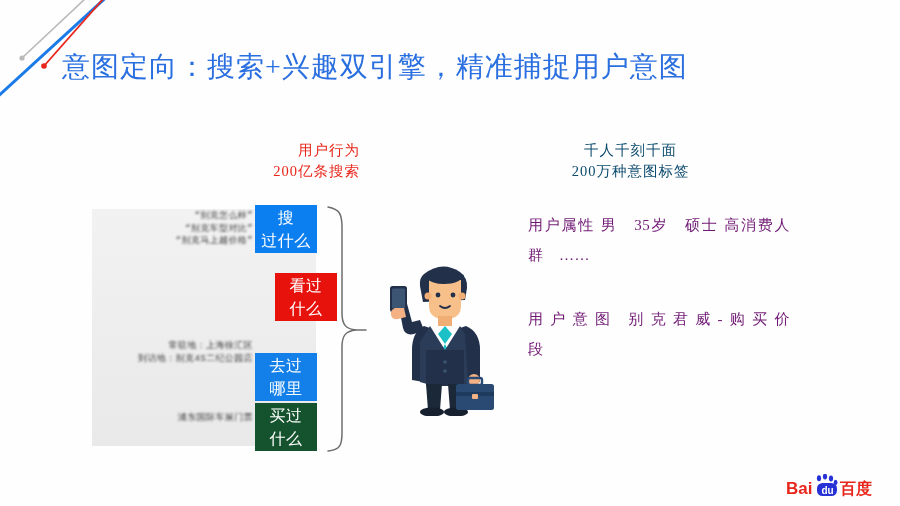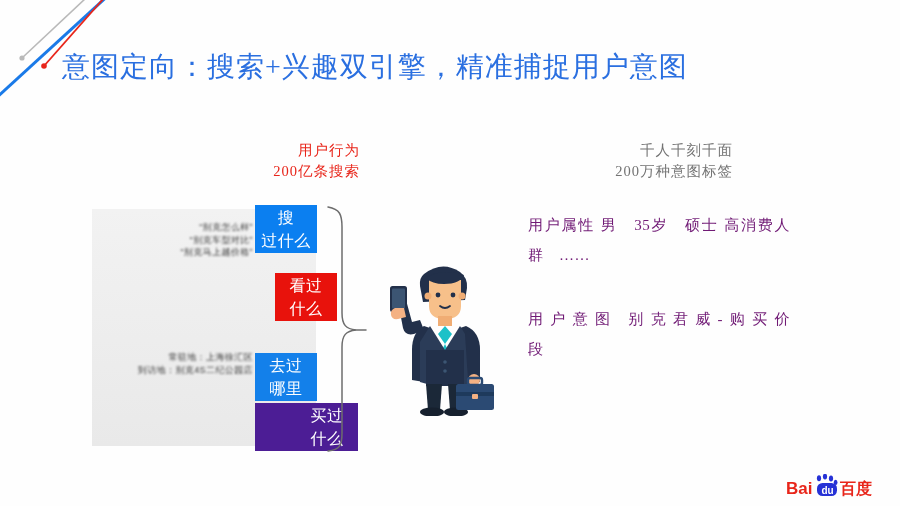--- a/index.html
+++ b/index.html
@@ -34,21 +34,21 @@
   
   .panel{
     position:absolute;left:92px;top:209px;width:224px;height:237px;
     background:linear-gradient(180deg,#f2f2f2 0%,#ededed 55%,#e9e9e9 100%);
   }
 
   
   .qrow{position:absolute;text-align:right;color:#3a3a3a;
         font-size:9px;line-height:12.5px;letter-spacing:.4px;
         filter:blur(0.9px);white-space:nowrap;
-        font-family:Liberation Sans, sans-serif;margin-top:11px;}
+        font-family:Liberation Mono, monospace;}
   .q1{left:108px;top:210px;width:145px;}
   .q2{left:108px;top:275px;width:145px;}
   .q3{left:95px;top:340px;width:158px;}
   .q4{left:100px;top:412px;width:153px;}
 
   
   .cbtn{
     position:absolute;left:255px;width:62px;height:48px;
     color:#ffffff;text-align:center;
     font-size:16px;line-height:23px;letter-spacing:.5px;
@@ -95,56 +95,59 @@
     <line x1="44" y1="66" x2="104" y2="-2" stroke="#e8251a" stroke-width="1.8"></line>
     <circle cx="44" cy="66" r="2.8" fill="#e8251a"></circle>
   </svg>
 
   <div class="title" style="color: rgb(42, 111, 224);">意图定向：搜索+兴趣双引擎，精准捕捉用户意图</div>
 
   <div class="hdr left" style="color: rgb(232, 37, 26);">
     <div>用户行为</div>
     <div>200亿条搜索</div>
   </div>
-  <div class="hdr right" style="color: #737373; text-align: right;">
+  <div class="hdr right" style="color: #0c4a6e;">
     <div>千人千刻千面</div>
     <div>200万种意图标签</div>
   </div>
 
   <div class="panel"></div>
 
   <div class="qrow q1">
       <div>“别克怎么样”</div>
       <div>“别克车型对比”</div>
       <div>“别克马上越价格”</div>
     </div>
   <div class="qrow q3">
       <div>常驻地：上海徐汇区</div>
       <div>到访地：别克4S二纪公园店</div>
     </div>
+  <div class="qrow q4">
+      <div>浦东国际车展门票</div>
+    </div>
 
   <div class="cbtn cb1" style="background: rgb(11, 127, 240);">
     <div>
       <span>搜</span>
       <span>过什么</span>
     </div>
   </div>
   <div class="cbtn cb2" style="background: rgb(232, 18, 12);">
     <div>
       <span>看过</span>
       <span>什么</span>
     </div>
   </div>
   <div class="cbtn cb3" style="background: rgb(19, 128, 234);">
     <div>
       <span>去过</span>
       <span>哪里</span>
     </div>
   </div>
-  <div class="cbtn cb4" style="background: #4c1d95; padding-left: 41px;">
+  <div class="cbtn cb4" style="background: #14532d;">
     <div>
       <span>买过</span>
       <span>什么</span>
     </div>
   </div>
 
   <svg class="brace" viewBox="0 0 42 248" xmlns="http://www.w3.org/2000/svg" fill="none">
     <path d="M2 2 C14 4 16 10 16 22 L16 108 C16 120 20 124 30 125 C20 126 16 130 16 142 L16 228 C16 240 14 245 2 246" stroke="#6d6d6d" stroke-width="1.5" stroke-linecap="round"></path>
     <path d="M30 125 L40 125" stroke="#6d6d6d" stroke-width="1.5" stroke-linecap="round"></path>
   </svg>

